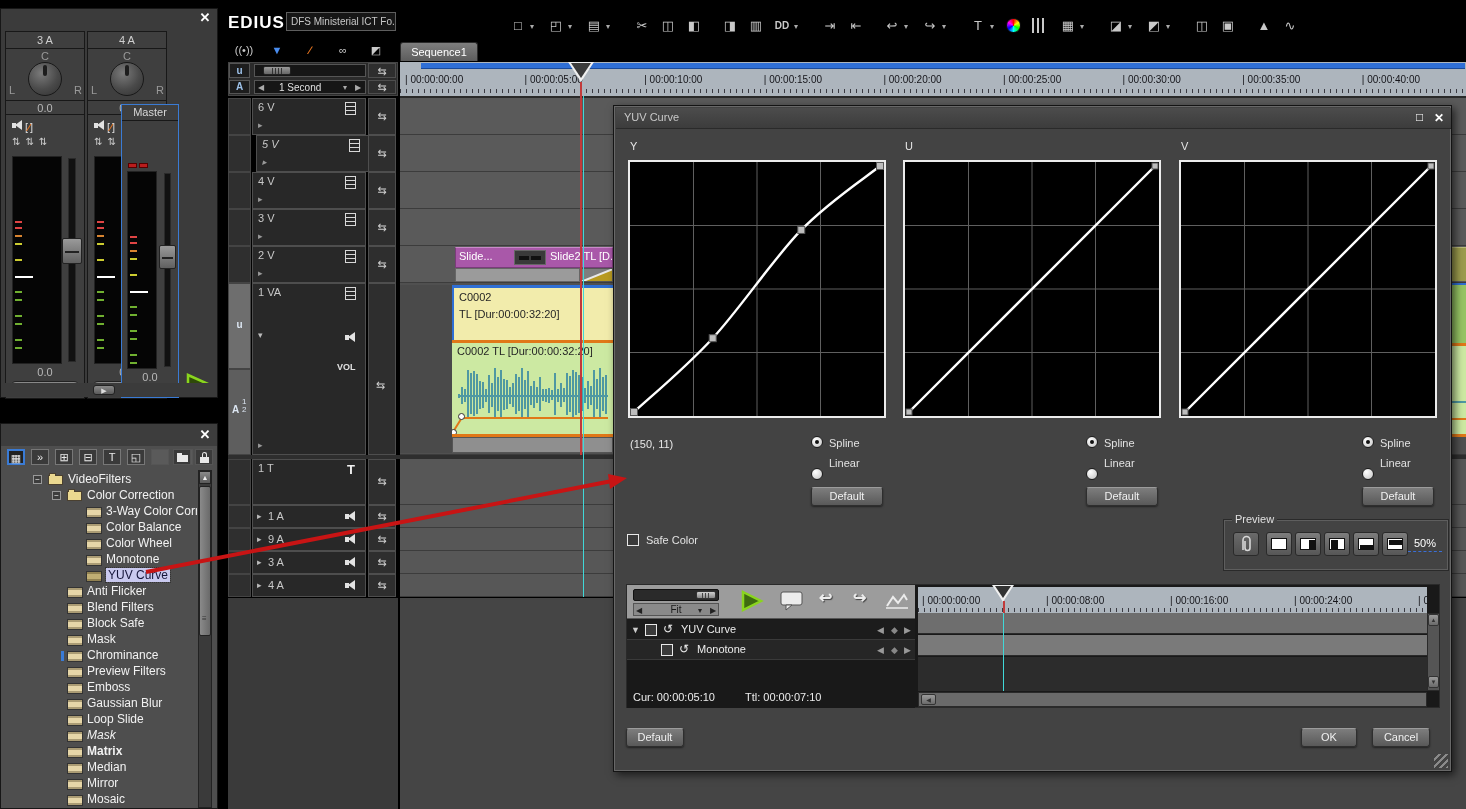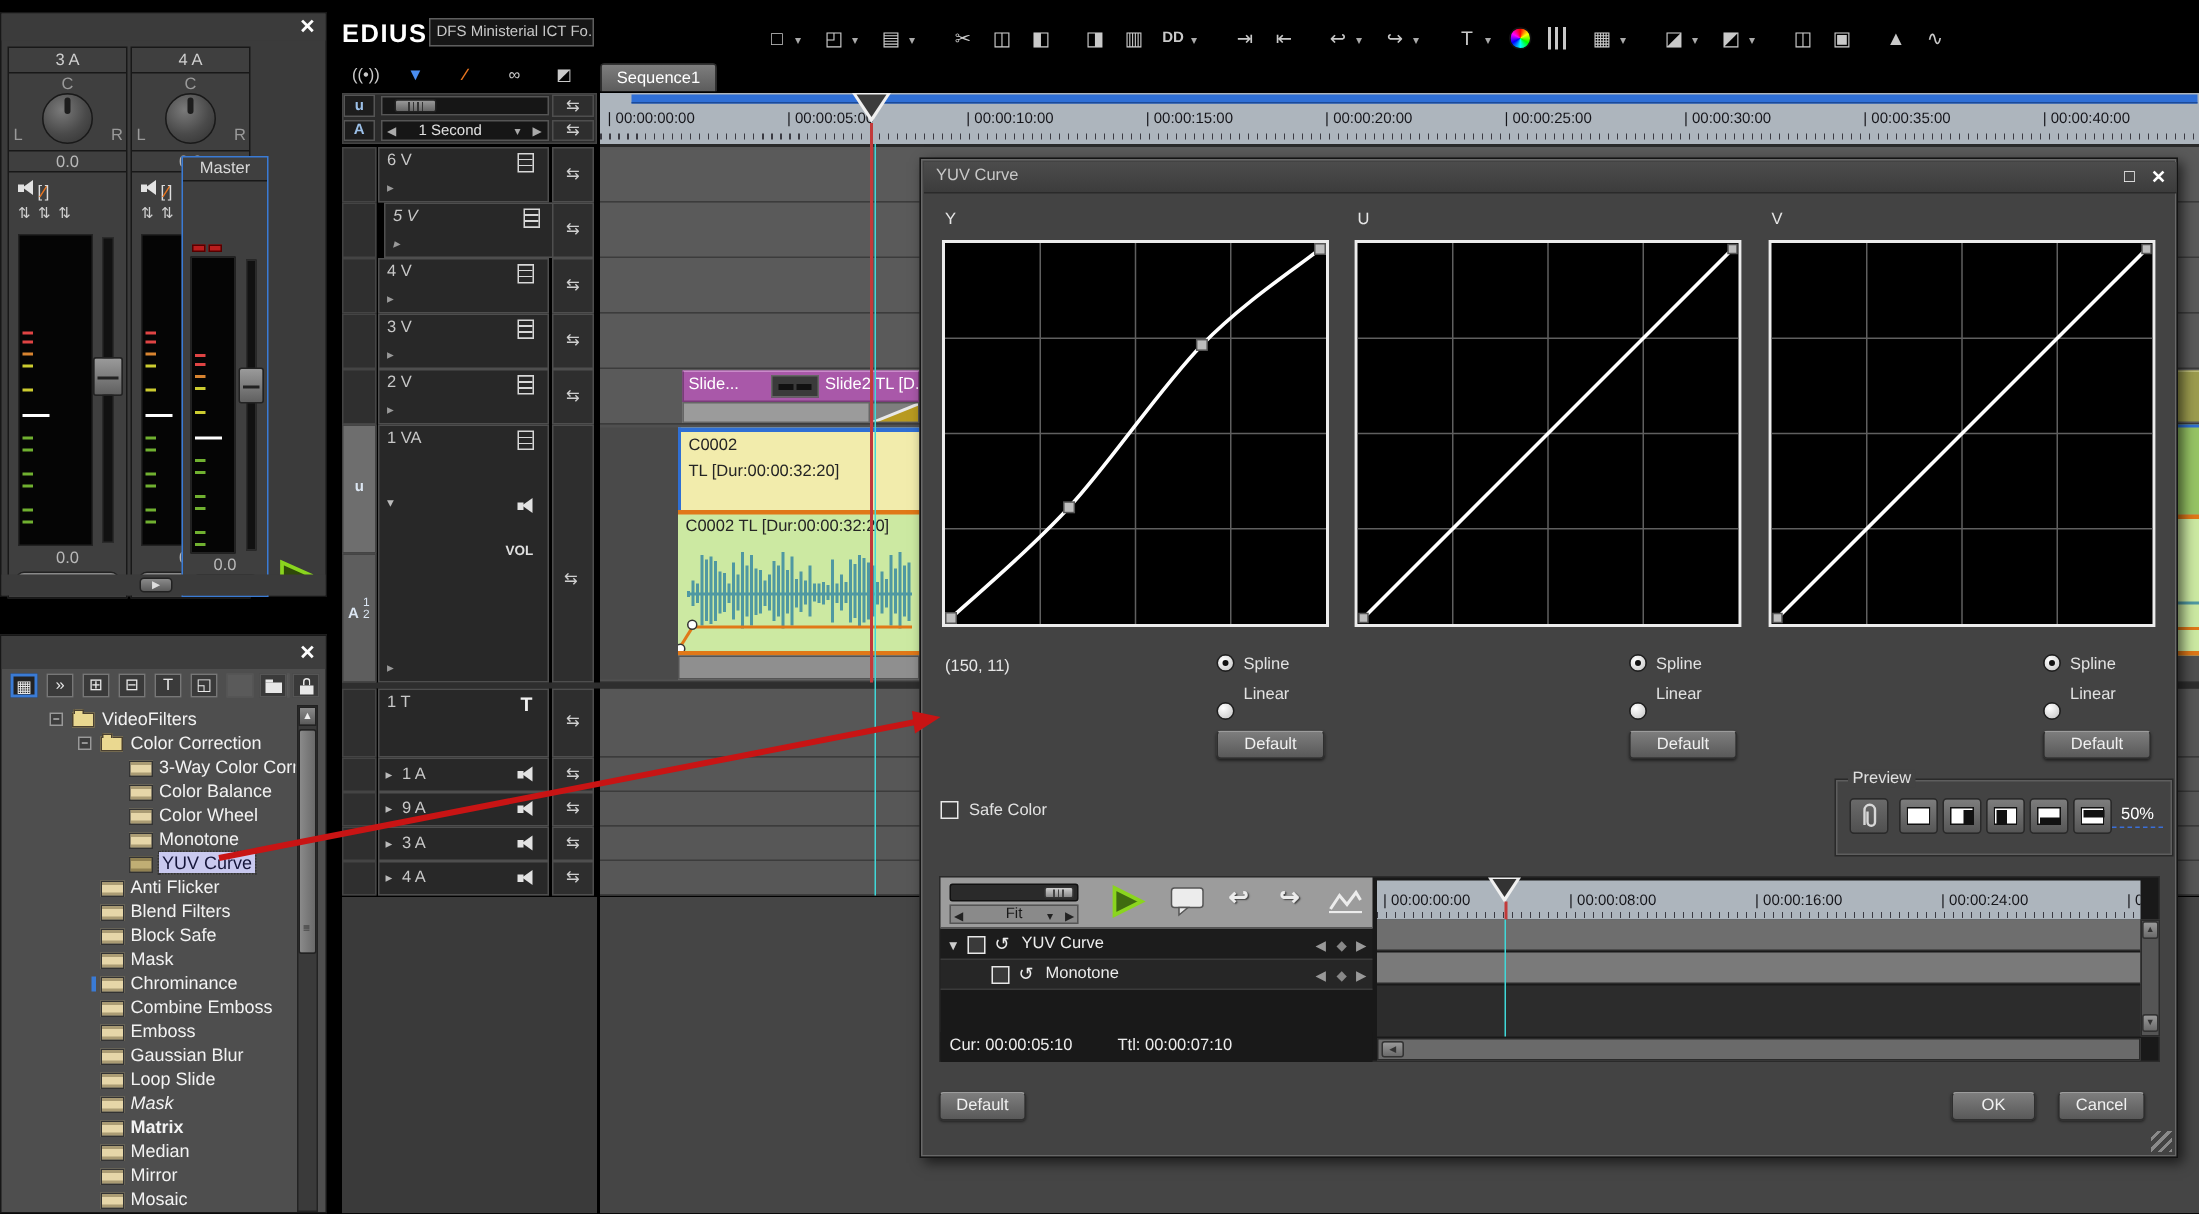--- a/index.html
+++ b/index.html
@@ -189,21 +189,21 @@
         <div class="a" style="left: 66px; top: 133px; width: 16px; height: 11px; background: rgb(230, 214, 168); border: 1px solid rgb(51, 51, 51); box-shadow: rgba(60, 50, 20, 0.35) 0px 2px 0px inset, rgba(60, 50, 20, 0.35) 0px -2px 0px inset;"></div>
         <div class="a treelabel" style="left: 86px; top: 130px;">Blend Filters</div>
         <div class="a" style="left: 66px; top: 149px; width: 16px; height: 11px; background: rgb(230, 214, 168); border: 1px solid rgb(51, 51, 51); box-shadow: rgba(60, 50, 20, 0.35) 0px 2px 0px inset, rgba(60, 50, 20, 0.35) 0px -2px 0px inset;"></div>
         <div class="a treelabel" style="left: 86px; top: 146px;">Block Safe</div>
         <div class="a" style="left: 66px; top: 165px; width: 16px; height: 11px; background: rgb(230, 214, 168); border: 1px solid rgb(51, 51, 51); box-shadow: rgba(60, 50, 20, 0.35) 0px 2px 0px inset, rgba(60, 50, 20, 0.35) 0px -2px 0px inset;"></div>
         <div class="a treelabel" style="left: 86px; top: 162px;">Mask</div>
         <div class="a" style="left: 60px; top: 181px; width: 3px; height: 10px; background: rgb(58, 123, 213);"></div>
         <div class="a" style="left: 66px; top: 181px; width: 16px; height: 11px; background: rgb(230, 214, 168); border: 1px solid rgb(51, 51, 51); box-shadow: rgba(60, 50, 20, 0.35) 0px 2px 0px inset, rgba(60, 50, 20, 0.35) 0px -2px 0px inset;"></div>
         <div class="a treelabel" style="left: 86px; top: 178px;">Chrominance</div>
         <div class="a" style="left: 66px; top: 197px; width: 16px; height: 11px; background: rgb(230, 214, 168); border: 1px solid rgb(51, 51, 51); box-shadow: rgba(60, 50, 20, 0.35) 0px 2px 0px inset, rgba(60, 50, 20, 0.35) 0px -2px 0px inset;"></div>
-        <div class="a treelabel" style="left: 86px; top: 194px;">Combine Emboss</div>
+        <div class="a treelabel" style="left: 86px; top: 194px;">Preview Filters</div>
         <div class="a" style="left: 66px; top: 213px; width: 16px; height: 11px; background: rgb(230, 214, 168); border: 1px solid rgb(51, 51, 51); box-shadow: rgba(60, 50, 20, 0.35) 0px 2px 0px inset, rgba(60, 50, 20, 0.35) 0px -2px 0px inset;"></div>
         <div class="a treelabel" style="left: 86px; top: 210px;">Emboss</div>
         <div class="a" style="left: 66px; top: 229px; width: 16px; height: 11px; background: rgb(230, 214, 168); border: 1px solid rgb(51, 51, 51); box-shadow: rgba(60, 50, 20, 0.35) 0px 2px 0px inset, rgba(60, 50, 20, 0.35) 0px -2px 0px inset;"></div>
         <div class="a treelabel" style="left: 86px; top: 226px;">Gaussian Blur</div>
         <div class="a" style="left: 66px; top: 245px; width: 16px; height: 11px; background: rgb(230, 214, 168); border: 1px solid rgb(51, 51, 51); box-shadow: rgba(60, 50, 20, 0.35) 0px 2px 0px inset, rgba(60, 50, 20, 0.35) 0px -2px 0px inset;"></div>
         <div class="a treelabel" style="left: 86px; top: 242px;">Loop Slide</div>
         <div class="a" style="left: 66px; top: 261px; width: 16px; height: 11px; background: rgb(230, 214, 168); border: 1px solid rgb(51, 51, 51); box-shadow: rgba(60, 50, 20, 0.35) 0px 2px 0px inset, rgba(60, 50, 20, 0.35) 0px -2px 0px inset;"></div>
         <div class="a treelabel" style="left: 86px; top: 258px; font-style: italic;">Mask</div>
         <div class="a" style="left: 66px; top: 277px; width: 16px; height: 11px; background: rgb(230, 214, 168); border: 1px solid rgb(51, 51, 51); box-shadow: rgba(60, 50, 20, 0.35) 0px 2px 0px inset, rgba(60, 50, 20, 0.35) 0px -2px 0px inset;"></div>
         <div class="a treelabel" style="left: 86px; top: 274px; font-weight: bold;">Matrix</div>

